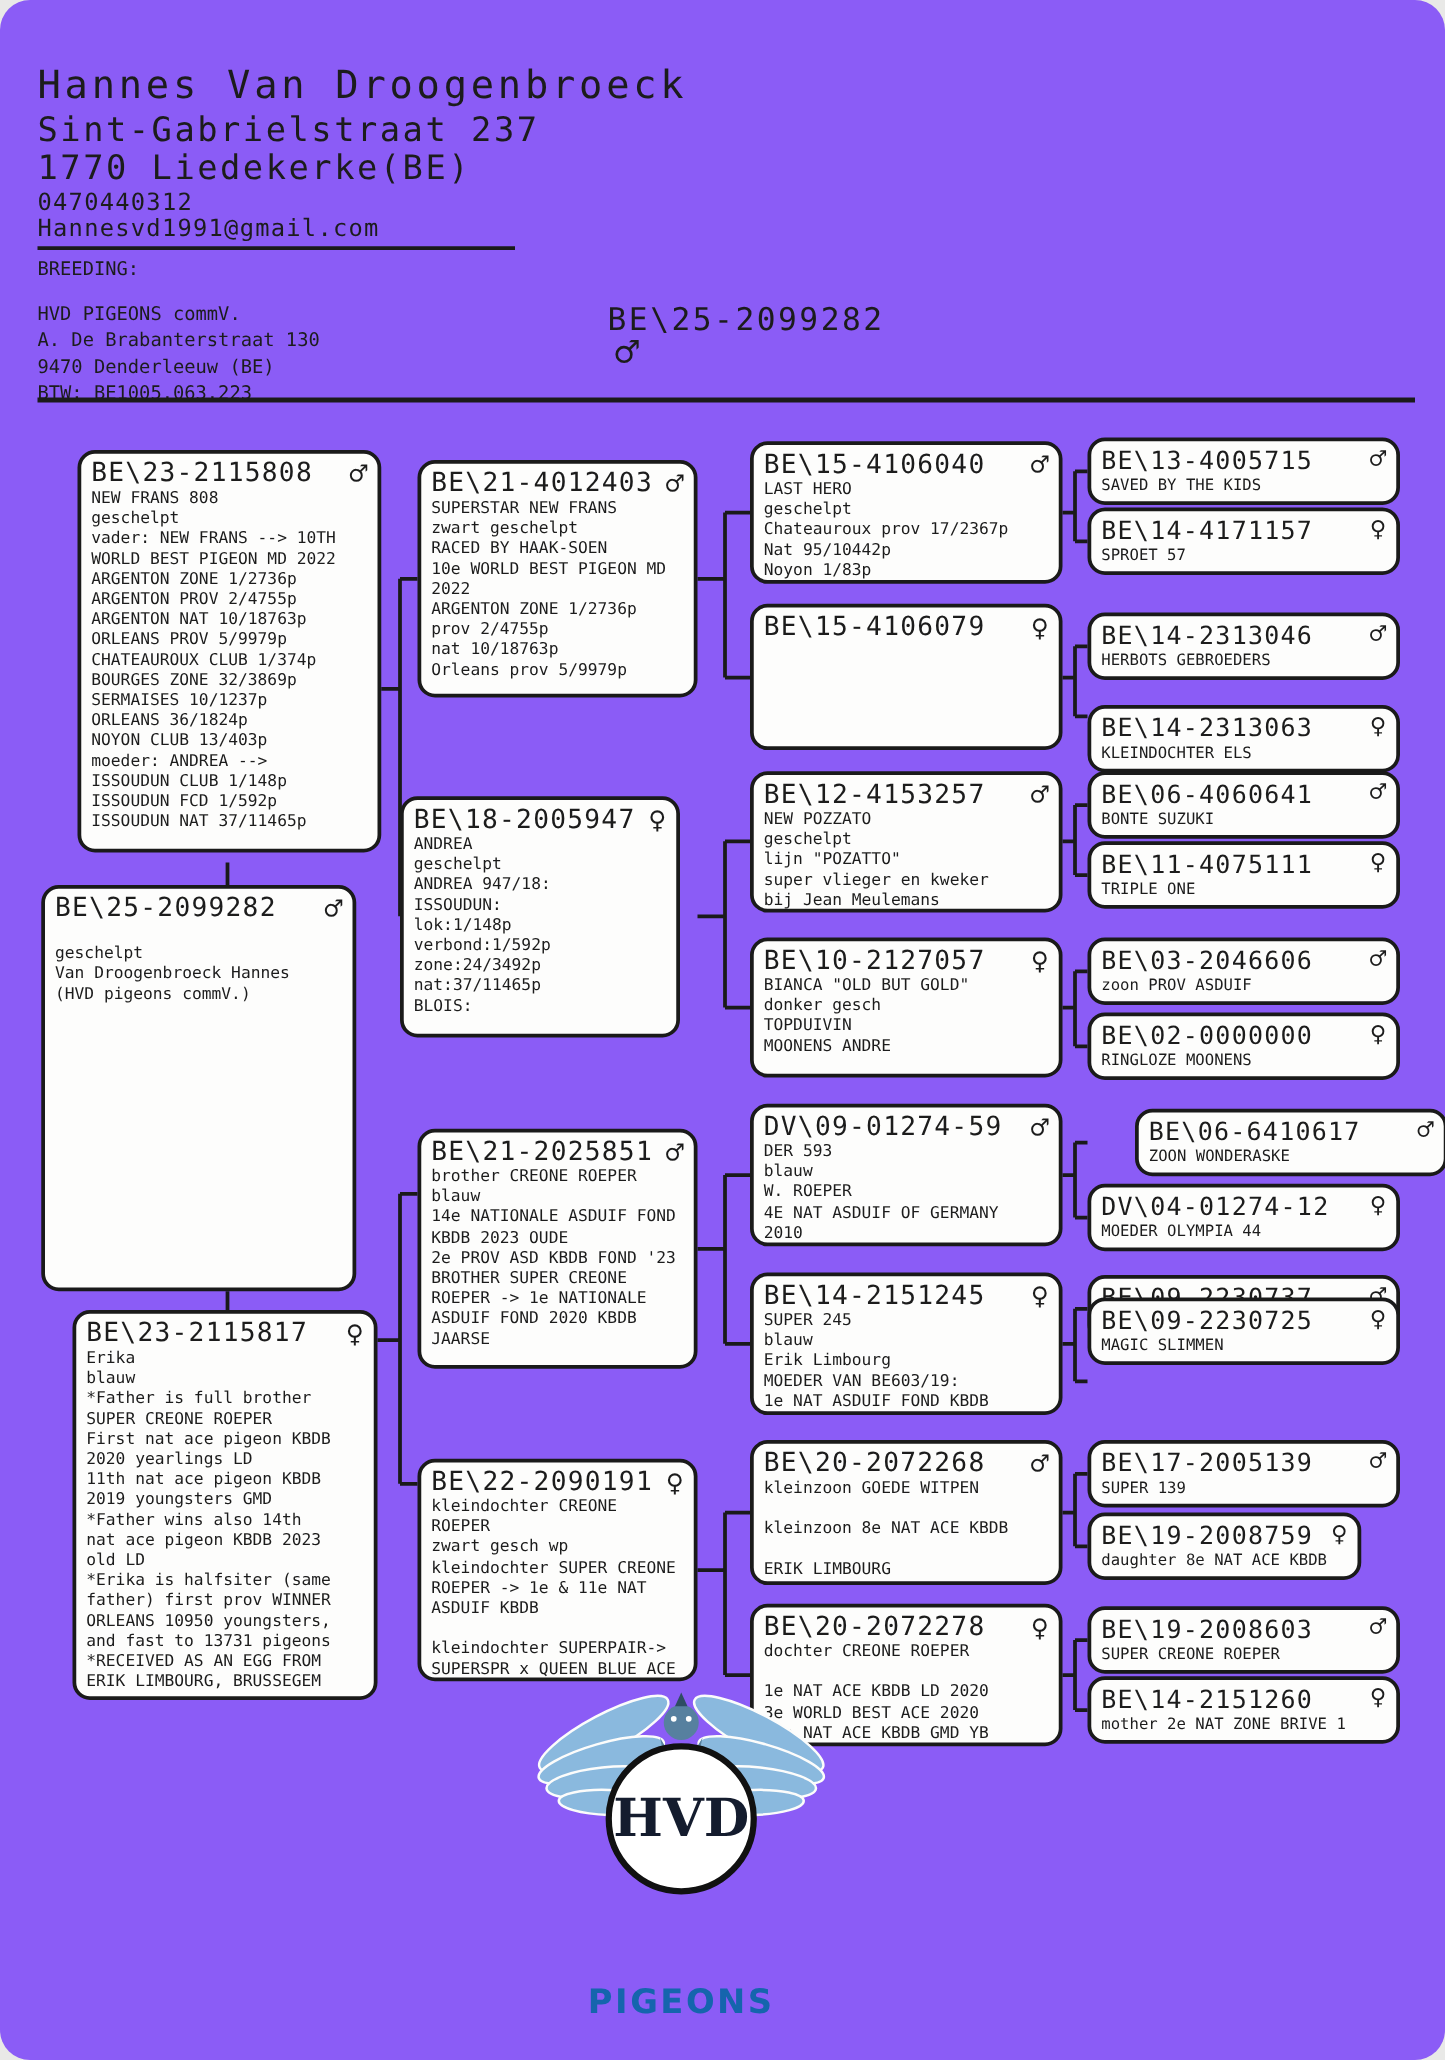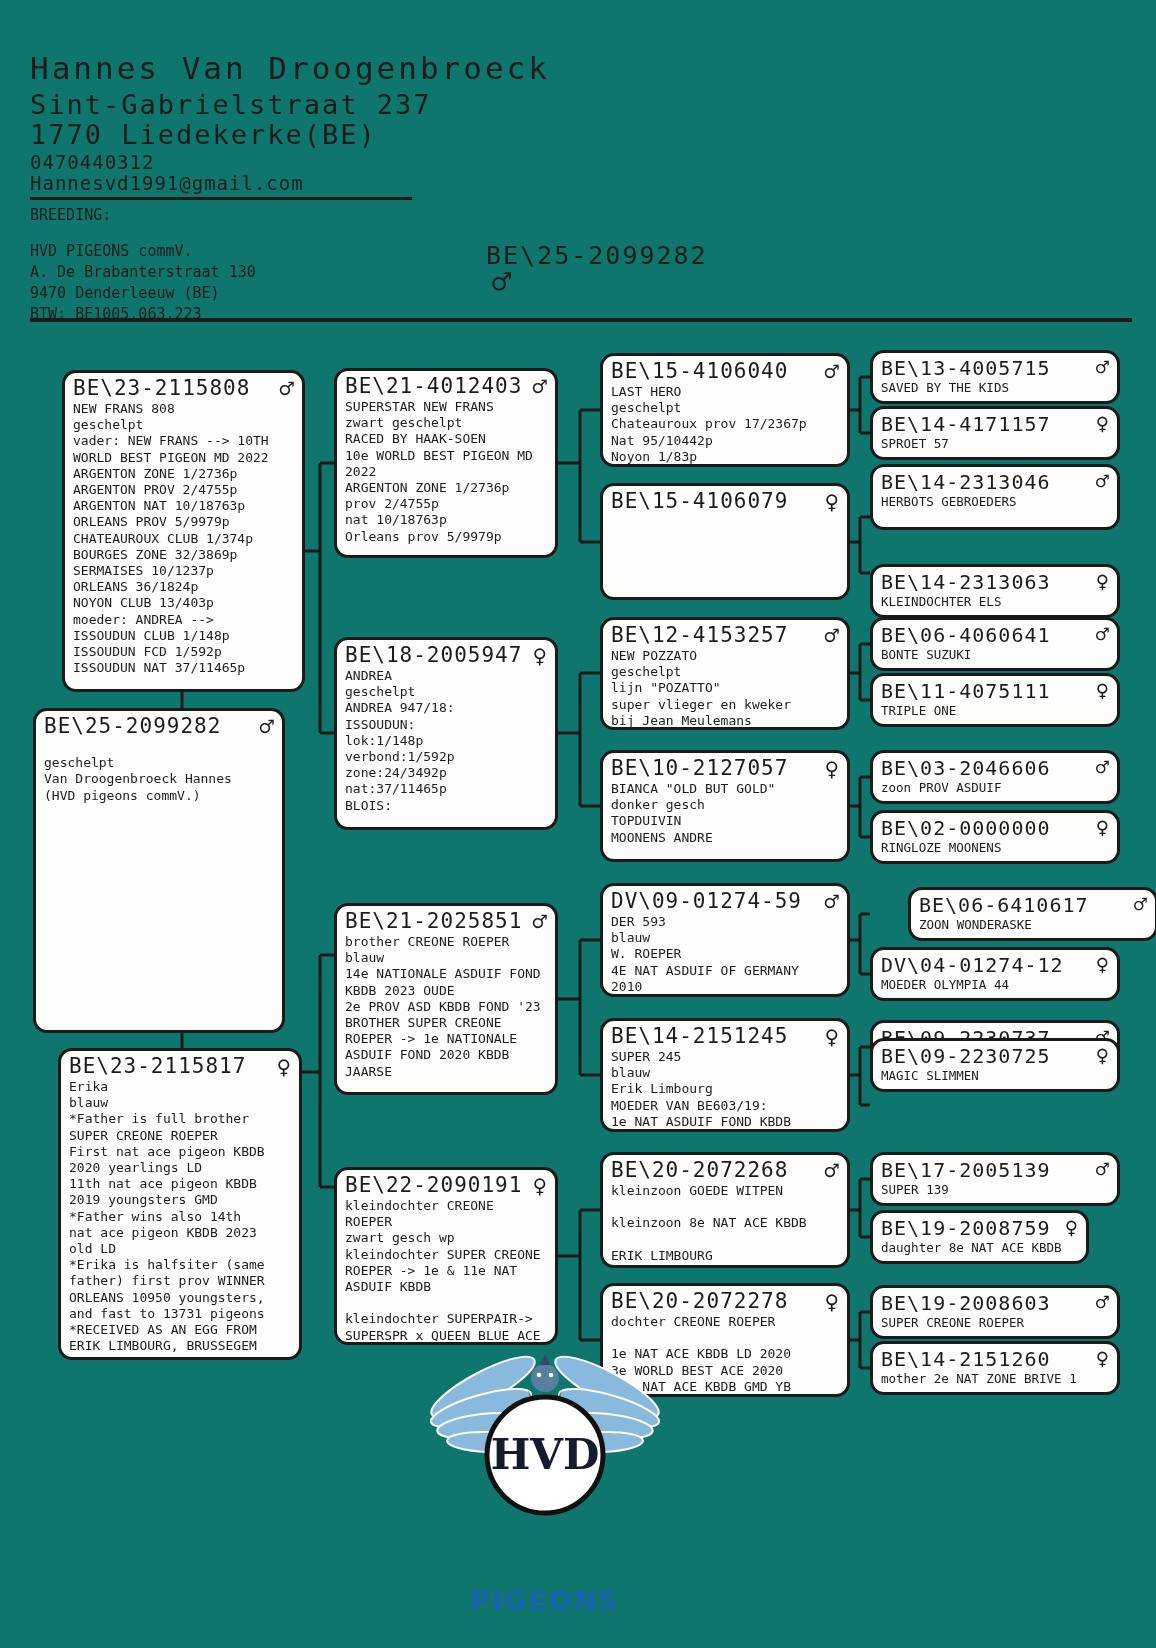--- a/index.html
+++ b/index.html
@@ -1,17 +1,17 @@
 <!DOCTYPE html>
 <html><head>
 <meta charset="utf-8">
 <style>
   html,body{margin:0;padding:0;background:#e9e9e7;}
-  .page{position:relative;width:1156px;height:1648px;margin:0 auto;background:#0f766e;
-        font-family:"DejaVu Sans Mono","Liberation Mono",monospace;color:#1c1c1c;overflow:hidden;}
+  .page{position:relative;width:1156px;height:1648px;margin:0 auto;background:#8b5cf6;
+        font-family:"DejaVu Sans Mono","Liberation Mono",monospace;color:#1c1c1c;overflow:hidden;border-radius:24px;}
   .abs{position:absolute;}
   
   .hdr-name{left:30px;top:50px;font-size:31px;letter-spacing:3px;white-space:nowrap;}
   .hdr-addr1{left:30px;top:89px;font-size:27px;letter-spacing:2px;}
   .hdr-addr2{left:30px;top:119px;font-size:27px;letter-spacing:2px;}
   .hdr-phone{left:30px;top:151px;font-size:19px;letter-spacing:1px;}
   .hdr-email{left:30px;top:172px;font-size:19px;letter-spacing:1px;text-align:center;}
   .hdr-rule{left:30px;top:197px;width:382px;height:3px;background:#1a1a1a;}
   .hdr-breeding{left:30px;top:206px;font-size:15px;}
   .hdr-company{left:30px;top:241px;font-size:15px;line-height:21px;white-space:pre-line;}
@@ -61,21 +61,21 @@
              M850 410 H860 M860 377 V433 M860 377 H870 M860 433 H870
              M850 542 H860 M860 517 V573 M860 517 H870 M860 573 H870
              M850 673 H860 M860 644 V700 M860 644 H870 M860 700 H870
              M850 806 H860 M860 777 V837 M860 777 H870 M860 837 H870
              M850 940 H860 M860 914 V974 M860 914 H870 M860 974 H870
              M850 1075 H860 M860 1047 V1105 M860 1047 H870 M860 1105 H870
              M850 1210 H860 M860 1179 V1237 M860 1179 H870 M860 1237 H870
              M850 1340 H860 M860 1312 V1368 M860 1312 H870 M860 1368 H870" stroke="#1a1a1a" stroke-width="3" fill="none"></path>
   </svg>
 
-  <div class="pbox" style="left:62px;top:370px;width:243px;height:322px">
+  <div class="pbox" style="left:62px;top:360px;width:243px;height:322px">
     <div class="rrow">
         <span class="ring">BE\23-2115808</span>
         <span class="sex">♂</span>
       </div>
     <div class="btext">NEW FRANS 808
 geschelpt
 vader: NEW FRANS --&gt; 10TH
 WORLD BEST PIGEON MD 2022
 ARGENTON ZONE 1/2736p
 ARGENTON PROV 2/4755p
@@ -136,21 +136,21 @@
 zwart geschelpt
 RACED BY HAAK-SOEN
 10e WORLD BEST PIGEON MD
 2022
 ARGENTON ZONE 1/2736p
 prov 2/4755p
 nat 10/18763p
 Orleans prov 5/9979p</div>
   </div>
 
-  <div class="pbox" style="left:334px;top:637px;width:224px;height:193px">
+  <div class="pbox" style="left:320px;top:637px;width:224px;height:193px">
     <div class="rrow">
         <span class="ring">BE\18-2005947</span>
         <span class="sex">♀</span>
       </div>
     <div class="btext">ANDREA
 geschelpt
 ANDREA 947/18:
 ISSOUDUN:
 lok:1/148p
 verbond:1/592p
@@ -287,21 +287,21 @@
       </div>
     <div class="btext">SAVED BY THE KIDS</div>
   </div>
   <div class="pbox small" style="left:870px;top:406px;width:250px;height:54px">
     <div class="rrow">
         <span class="ring">BE\14-4171157</span>
         <span class="sex">♀</span>
       </div>
     <div class="btext">SPROET 57</div>
   </div>
-  <div class="pbox small" style="left:870px;top:464px;width:250px;height:66px">
+  <div class="pbox small" style="left:870px;top:490px;width:250px;height:54px">
     <div class="rrow">
         <span class="ring">BE\14-2313046</span>
         <span class="sex">♂</span>
       </div>
     <div class="btext">HERBOTS GEBROEDERS</div>
   </div>
   <div class="pbox small" style="left:870px;top:564px;width:250px;height:54px">
     <div class="rrow">
         <span class="ring">BE\14-2313063</span>
         <span class="sex">♀</span>

